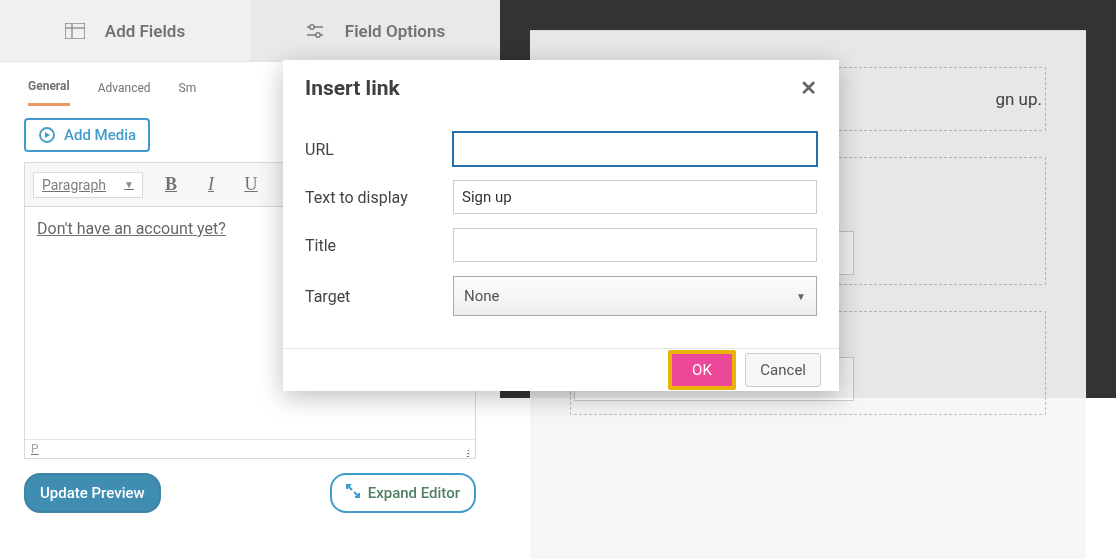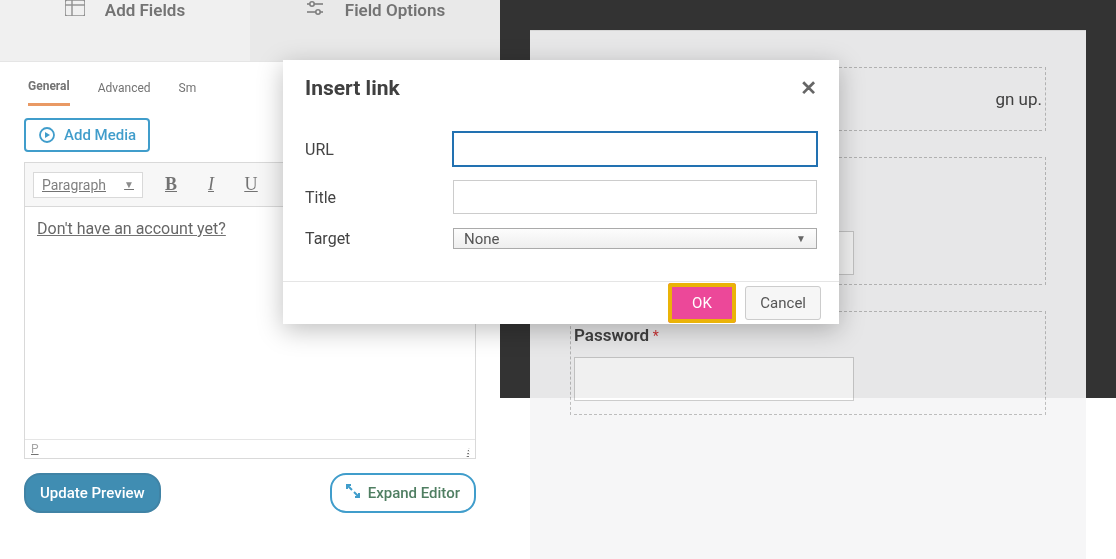--- a/index.html
+++ b/index.html
@@ -24,20 +24,21 @@
   }
   .main-tabs {
     display: flex;
     height: 62px;
     background: #ebebeb;
     border-bottom: 1px solid #ddd;
   }
   .main-tab {
     flex: 1;
     display: flex;
+    align-items: center;
     justify-content: center;
     gap: 20px;
     font-size: 17px;
     color: #444;
     font-weight: 600;
   }
   .main-tab.active {
     background: #e2e2e2;
   }
   .tab-icon svg { display: block; }
@@ -279,21 +280,21 @@
     font-family: inherit;
   }
   .form-input.focused {
     border: 1px solid #2271b1;
     outline: 1px solid #2271b1;
   }
   .form-select {
     flex:1;
     border:1px solid #aaa;
     background: linear-gradient(#fdfdfd,#eeeeee);
-    height:21px;
+    height:40px;
     display:flex;
     align-items:center;
     justify-content:space-between;
     padding:0 10px;
     font-size:15px;
     color:#555;
   }
   .modal-footer {
     border-top: 1px solid #e5e5e5;
     padding: 12px 18px;
@@ -429,20 +430,24 @@
   <div class="modal-header">
     <div class="modal-title">Insert link</div>
     <div class="modal-close">✕</div>
   </div>
   <div class="modal-body">
     <div class="form-row">
       <div class="form-label">URL</div>
       <input class="form-input focused" value="" style="">
     </div>
     <div class="form-row">
+      <div class="form-label">Text to display</div>
+      <input class="form-input" value="Sign up" style="">
+    </div>
+    <div class="form-row">
       <div class="form-label">Title</div>
       <input class="form-input" value="" style="">
     </div>
     <div class="form-row">
       <div class="form-label">Target</div>
       <div class="form-select">
         <span>None</span>
         <span class="caret">▼</span>
       </div>
     </div>

